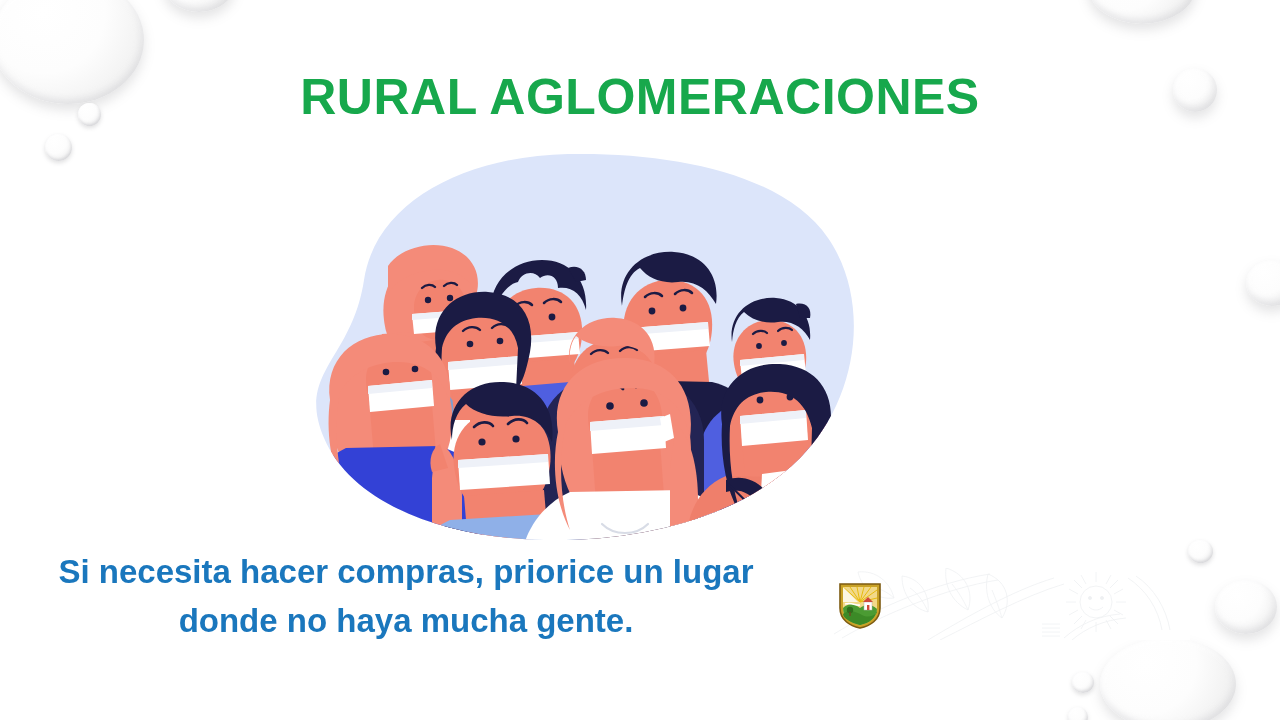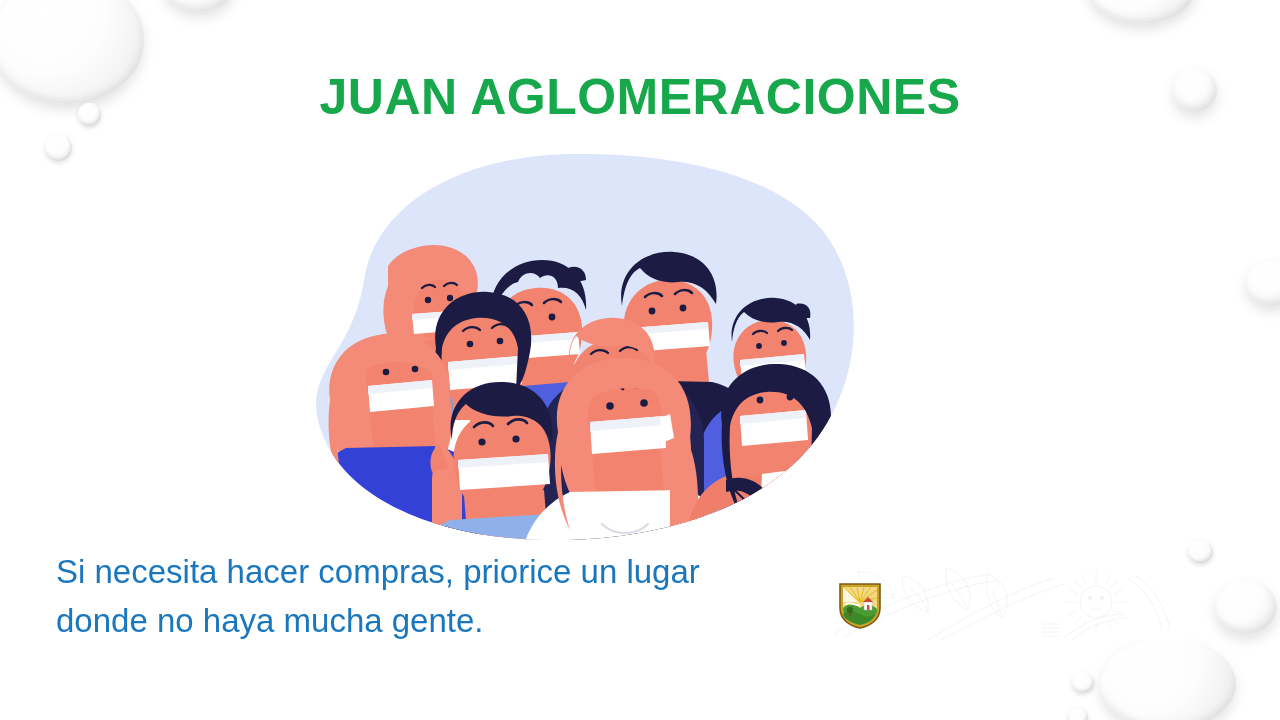--- a/index.html
+++ b/index.html
@@ -60,24 +60,24 @@
     height:400px;
   }
   .illo-wrap svg { display:block; width:100%; height:100%; }
 
   
   .caption {
     position:absolute;
     left:56px;
     top:548px;
     width:700px;
-    text-align:left;
+    text-align:center;
     color:#1a77bd;
     font-size:33px;
-    font-weight:normal;
+    font-weight:bold;
     line-height:1.48;
     font-family:"Liberation Sans", sans-serif;
   }
 
   
   .logo-block {
     position:absolute;
     left:828px;
     top:568px;
     width:362px;
@@ -132,21 +132,21 @@
       <div class="bubble" style="left: 1088px; top: -52px; width: 108px; height: 76px;"></div>
       <div class="bubble" style="left: 1173px; top: 68px; width: 44px; height: 44px;"></div>
       <div class="bubble" style="left: 1246px; top: 260px; width: 52px; height: 46px;"></div>
       <div class="bubble tiny" style="left: 1188px; top: 540px; width: 25px; height: 23px;"></div>
       <div class="bubble" style="left: 1215px; top: 580px; width: 62px; height: 54px;"></div>
       <div class="bubble" style="left: 1100px; top: 638px; width: 136px; height: 92px;"></div>
       <div class="bubble tiny" style="left: 1072px; top: 672px; width: 22px; height: 21px;"></div>
       <div class="bubble tiny" style="left: 1068px; top: 707px; width: 20px; height: 20px;"></div>
     </div>
 
-  <div class="title">JUAN AGLOMERACIONES</div>
+  <div class="title">RURAL AGLOMERACIONES</div>
 
   <div class="illo-wrap">
     <svg viewBox="0 0 596 400" xmlns="http://www.w3.org/2000/svg">
       <defs>
         <clipPath id="blobClip">
           <path d="M92,132 C104,52 196,8 296,6 C402,4 512,26 556,90
                    C600,154 586,252 528,310 C470,368 372,394 272,392
                    C172,390 80,356 52,290 C24,224 80,212 92,132 Z"></path>
         </clipPath>
       </defs>

